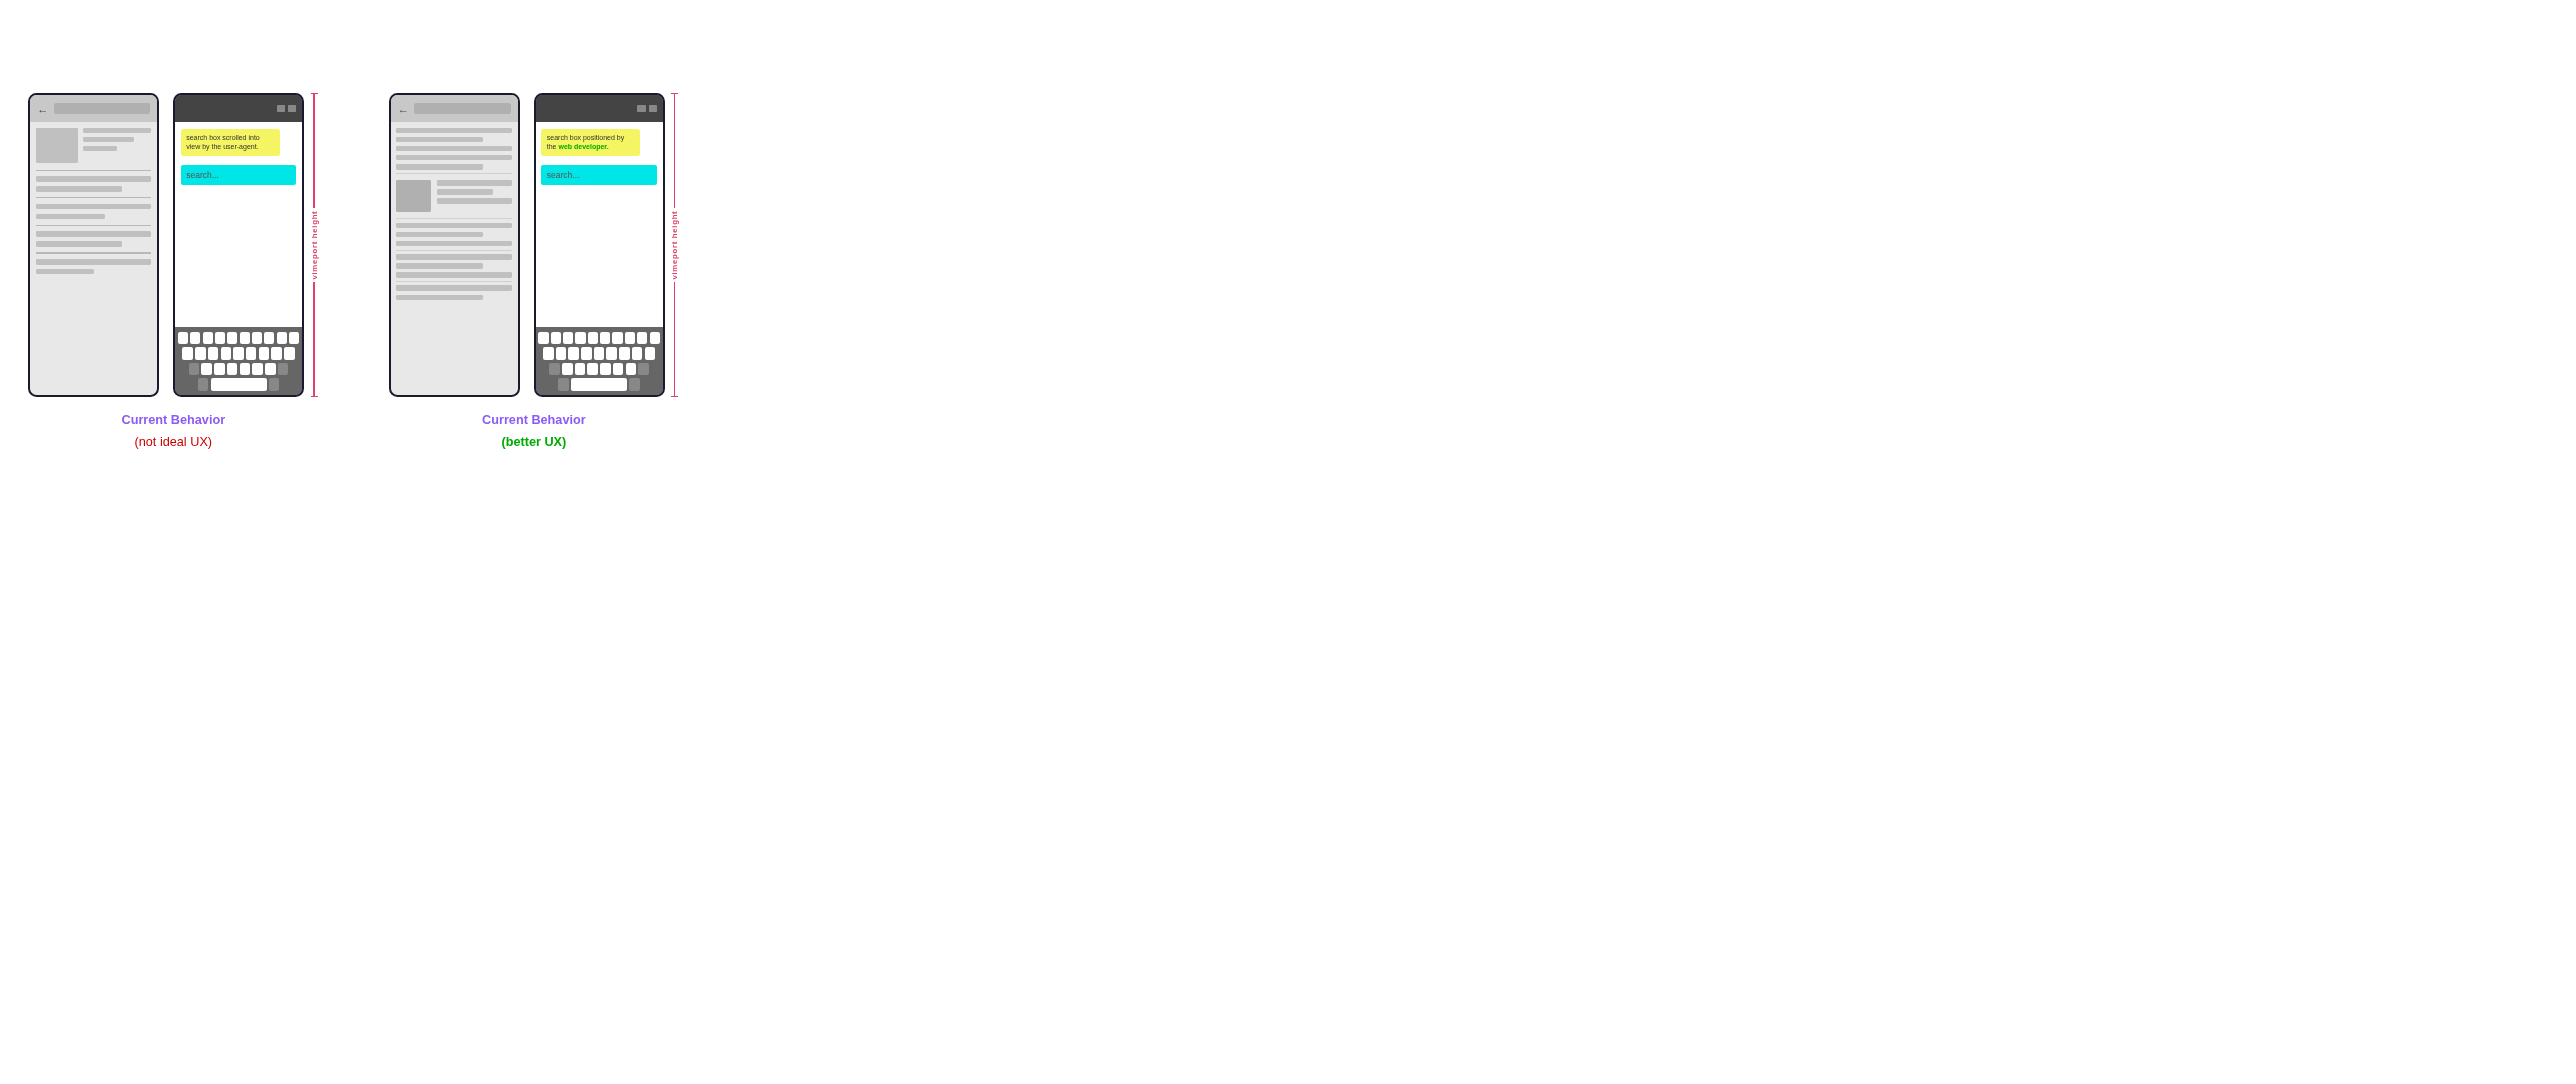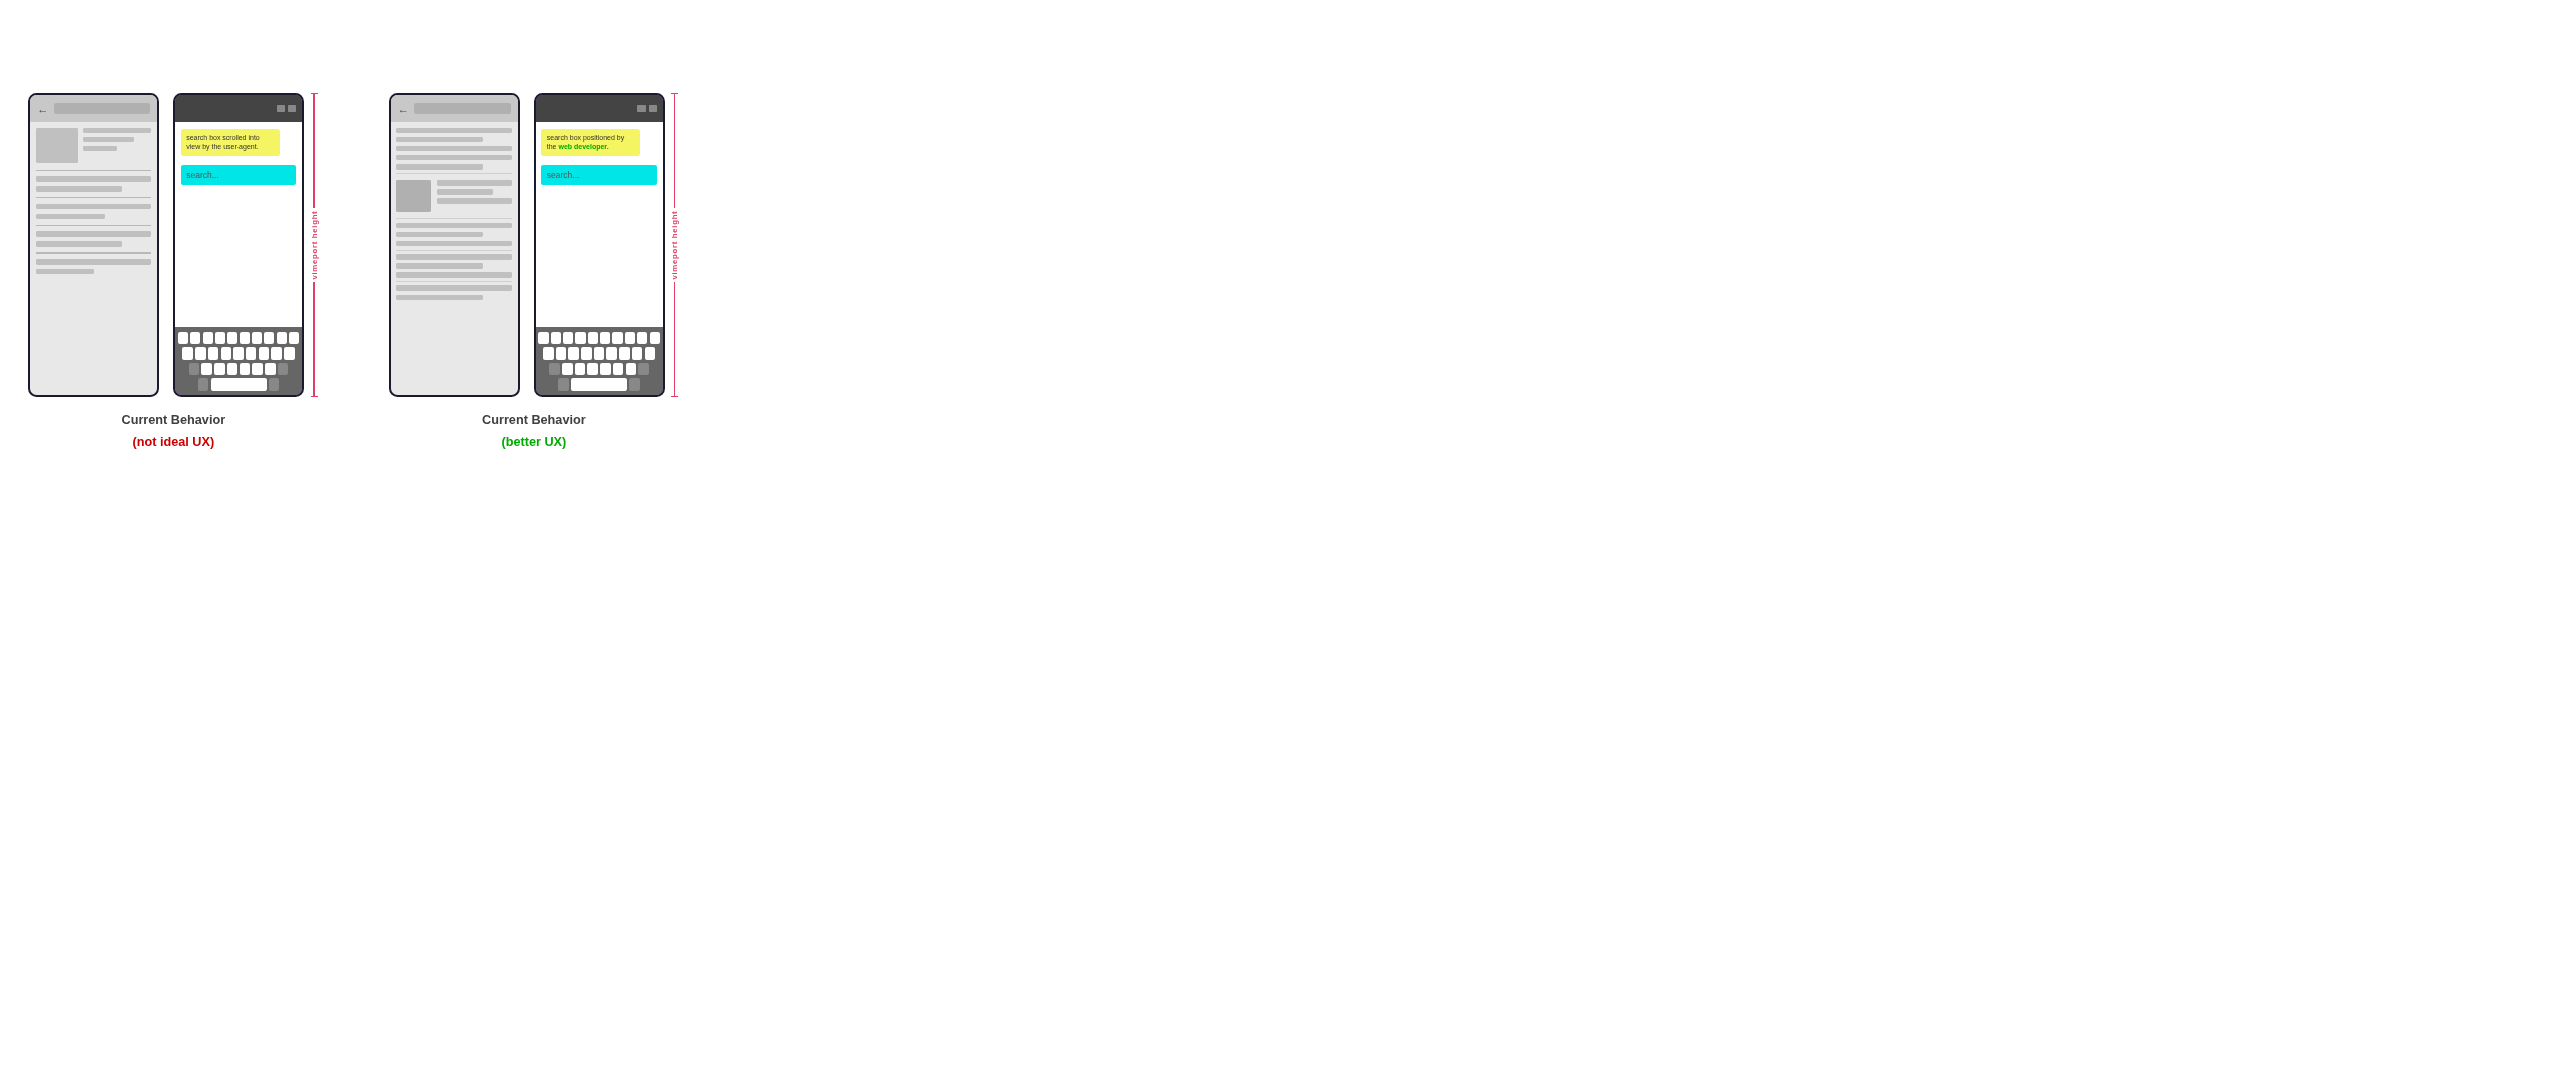--- a/index.html
+++ b/index.html
@@ -26,28 +26,28 @@
     .scenario {
       display: flex;
       flex-direction: column;
       align-items: center;
       gap: 8.5px;
     }
 
     .scenario-title {
       font-size: 12.7px;
       font-weight: bold;
-      color: #404040;
+      color: #8b5cf6;
       text-align: center;
       margin-top: 7px;
     }
 
     .scenario-subtitle-bad {
       font-size: 12.7px;
-      font-weight: bold;
+      font-weight: normal;
       color: #cc0000;
       text-align: center;
     }
 
     .scenario-subtitle-good {
       font-size: 12.7px;
       font-weight: bold;
       color: #00aa00;
     }
 

